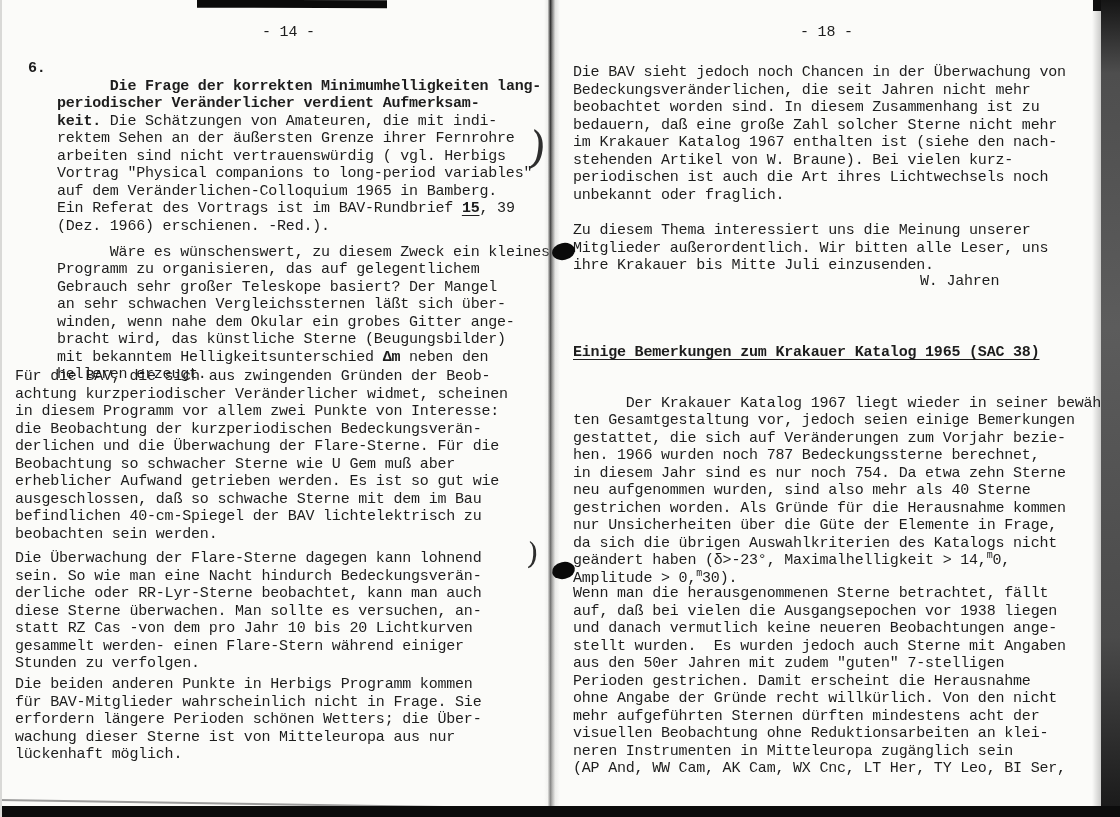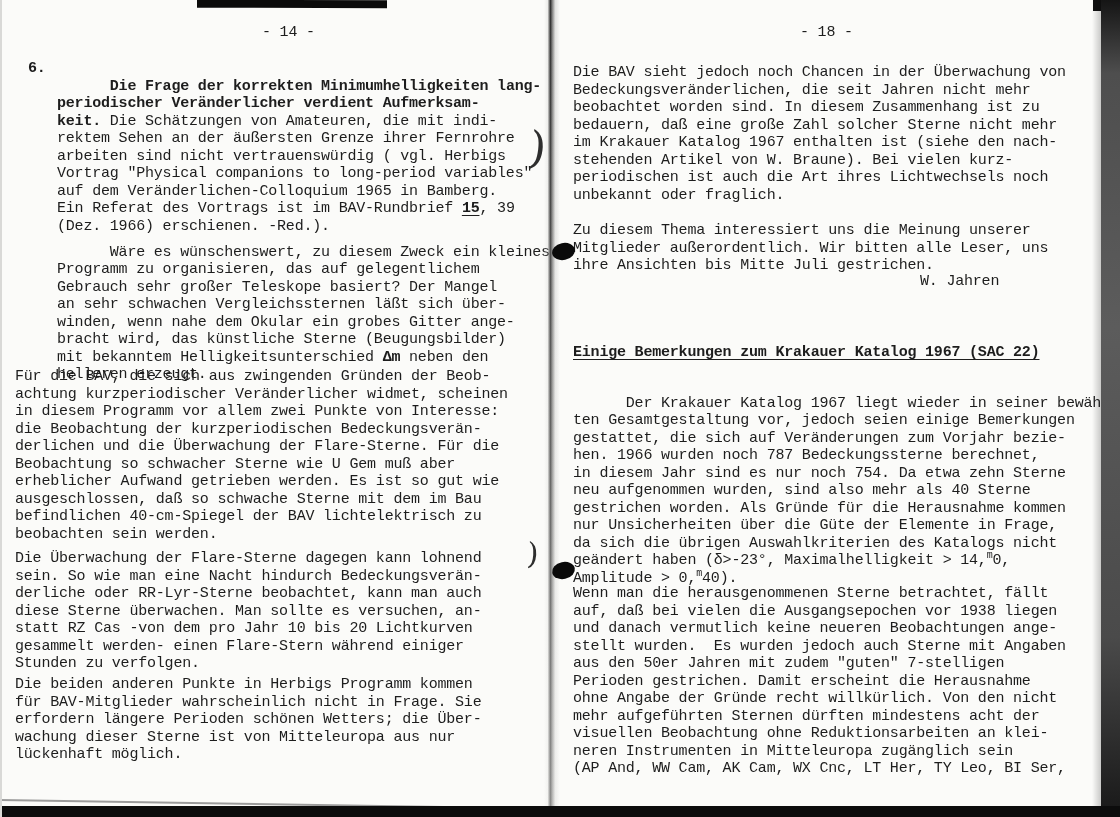--- a/index.html
+++ b/index.html
@@ -113,38 +113,38 @@
 Bedeckungsveränderlichen, die seit Jahren nicht mehr
 beobachtet worden sind. In diesem Zusammenhang ist zu
 bedauern, daß eine große Zahl solcher Sterne nicht mehr
 im Krakauer Katalog 1967 enthalten ist (siehe den nach-
 stehenden Artikel von W. Braune). Bei vielen kurz-
 periodischen ist auch die Art ihres Lichtwechsels noch
 unbekannt oder fraglich.</div>
 
     <div class="p" style="left:573px;top:222px">Zu diesem Thema interessiert uns die Meinung unserer
 Mitglieder außerordentlich. Wir bitten alle Leser, uns
-ihre Ansichten bis Mitte Juli gestrichen.</div>
+ihre Krakauer bis Mitte Juli einzusenden.</div>
 
     <div class="p" style="left:920px;top:273px">W. Jahren</div>
 
-    <div class="p u" style="left:573px;top:344px">Einige Bemerkungen zum Krakauer Katalog 1967 (SAC 22)</div>
+    <div class="p u" style="left:573px;top:344px">Einige Bemerkungen zum Krakauer Katalog 1965 (SAC 38)</div>
 
     <div class="p" style="left:573px;top:377px">
       <span>Der Krakauer Katalog 1967 liegt wieder in seiner bewähr-
 ten Gesamtgestaltung vor, jedoch seien einige Bemerkungen
 gestattet, die sich auf Veränderungen zum Vorjahr bezie-
 hen. 1966 wurden noch 787 Bedeckungssterne berechnet,
 in diesem Jahr sind es nur noch 754. Da etwa zehn Sterne
 neu aufgenommen wurden, sind also mehr als 40 Sterne
 gestrichen worden. Als Gründe für die Herausnahme kommen
 nur Unsicherheiten über die Güte der Elemente in Frage,
 da sich die übrigen Auswahlkriterien des Katalogs nicht
 geändert haben (δ&gt;-23°, Maximalhelligkeit &gt; 14,</span><sup>m</sup><span>0,
-Amplitude &gt; 0,</span><sup>m</sup><span>40).</span>
+Amplitude &gt; 0,</span><sup>m</sup><span>30).</span>
     </div>
 
     <div class="p" style="left:573px;top:585px">Wenn man die herausgenommenen Sterne betrachtet, fällt
 auf, daß bei vielen die Ausgangsepochen vor 1938 liegen
 und danach vermutlich keine neueren Beobachtungen ange-
 stellt wurden.  Es wurden jedoch auch Sterne mit Angaben
 aus den 50er Jahren mit zudem "guten" 7-stelligen
 Perioden gestrichen. Damit erscheint die Herausnahme
 ohne Angabe der Gründe recht willkürlich. Von den nicht
 mehr aufgeführten Sternen dürften mindestens acht der

